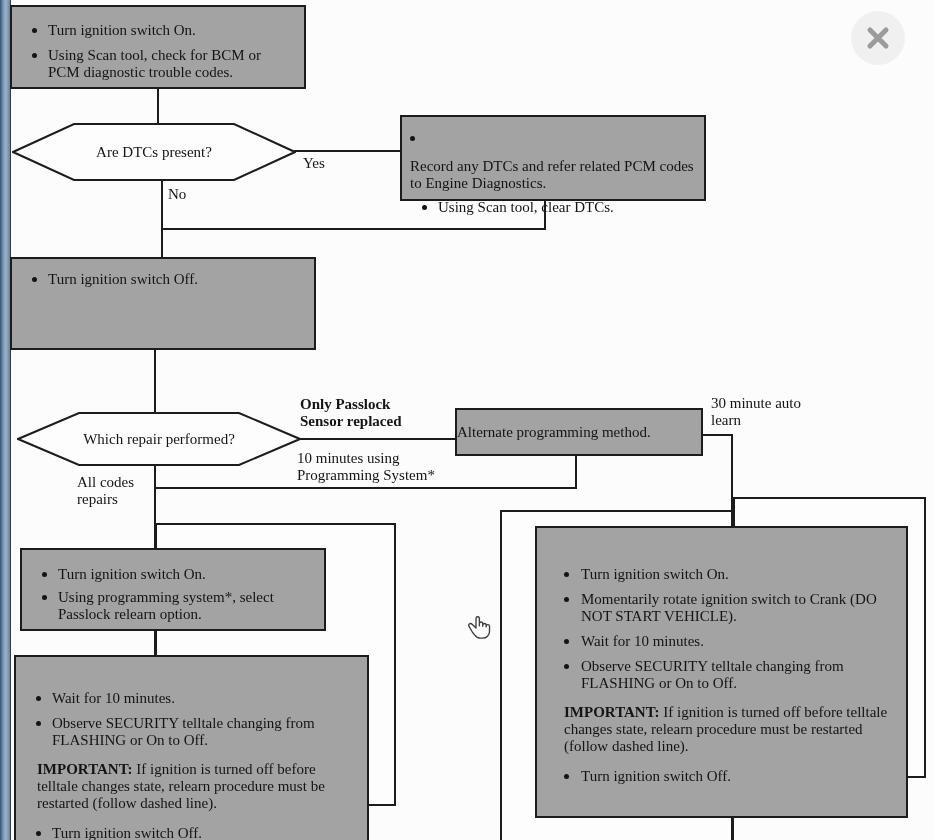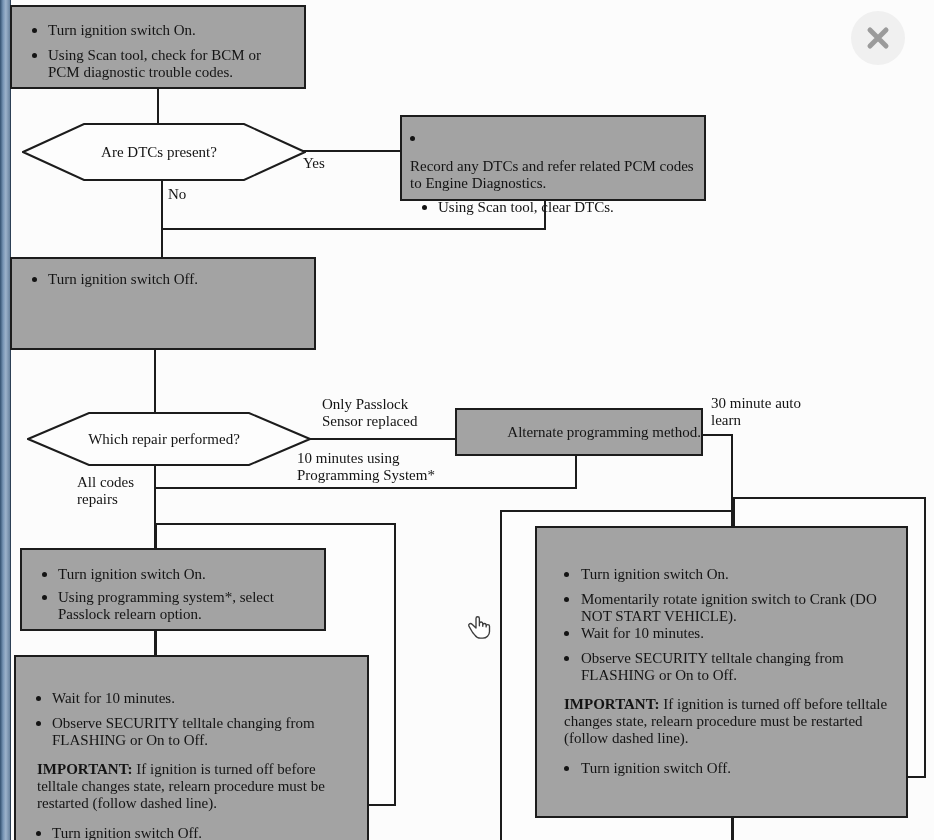--- a/index.html
+++ b/index.html
@@ -16,21 +16,21 @@
   .bdot{flex:0 0 28px;}
   .bdot::before{content:"";display:block;width:5px;height:5px;border-radius:50%;background:#141414;margin:6px auto 0;}
   .btxt{flex:1;padding-right:8px;}
   .imp{margin:13px;}
   .imp b{font-weight:bold;}
   
   .shadow{position:absolute;background:#fdfdfd;border:2px solid #1c1c1c;box-sizing:border-box;}
   
   .ln{position:absolute;background:#1c1c1c;}
   
-  .hexwrap{position:absolute;padding-left:10px;}
+  .hexwrap{position:absolute;}
   .hexwrap svg{display:block;}
   .hexlbl{position:absolute;left:0;top:0;right:0;bottom:0;display:flex;align-items:center;
           justify-content:center;font-size:15px;}
   
   .flabel{position:absolute;font-size:15px;line-height:17px;}
   
   #closebtn{position:absolute;left:851px;top:11px;width:54px;height:54px;border-radius:50%;
             background:#f0f0f0;display:flex;align-items:center;justify-content:center;cursor:pointer;}
   
   #cursor{position:absolute;left:467px;top:612px;}
@@ -98,25 +98,25 @@
       <span class="btxt">Turn ignition switch Off.</span>
     </div>
   </div>
 
   <div class="hexwrap" style="left:17px;top:412px;width:284px;height:54px;">
     <svg width="284" height="54">
       <polygon points="62,1 222,1 283,27 222,53 62,53 1,27" fill="#fdfdfd" stroke="#1c1c1c" stroke-width="2"></polygon>
     </svg>
     <div class="hexlbl">Which repair performed?</div>
   </div>
-  <div class="flabel" style="left:322px;top:396px;width:125px;">Only Passlock Sensor replaced</div>
+  <div class="flabel" style="left:300px;top:396px;width:125px;font-weight:bold;">Only Passlock Sensor replaced</div>
   <div class="flabel" style="left:297px;top:450px;width:185px;">10 minutes using Programming System*</div>
   <div class="flabel" style="left:77px;top:474px;width:80px;">All codes repairs</div>
 
-  <div class="pbox" style="left:455px;top:408px;width:248px;height:48px;display:flex;align-items:center;justify-content:flex-end;">
+  <div class="pbox" style="left:455px;top:408px;width:248px;height:48px;display:flex;align-items:center;justify-content:flex-start;">
     <span>Alternate programming method.</span>
   </div>
   <div class="flabel" style="left:711px;top:395px;width:90px;">30 minute auto learn</div>
 
   <div class="pbox" style="left:20px;top:548px;width:306px;height:83px;padding:16px 0 0 8px;">
     <div class="brow" style="margin-bottom:6px;">
       <span class="bdot"></span>
       <span class="btxt">Turn ignition switch On.</span>
     </div>
     <div class="brow">
@@ -141,21 +141,21 @@
       <span class="bdot"></span>
       <span class="btxt">Turn ignition switch Off.</span>
     </div>
   </div>
 
   <div class="pbox" style="left:535px;top:526px;width:373px;height:292px;padding:38px 0 0 14px;">
     <div class="brow" style="margin-bottom:8px;">
       <span class="bdot" style="flex-basis:30px;"></span>
       <span class="btxt">Turn ignition switch On.</span>
     </div>
-    <div class="brow" style="">
+    <div class="brow" style="margin-bottom:8px;">
       <span class="bdot" style="flex-basis:30px;"></span>
       <span class="btxt">Momentarily rotate ignition switch to Crank (DO NOT START VEHICLE).</span>
     </div>
     <div class="brow" style="margin-bottom:8px;">
       <span class="bdot" style="flex-basis:30px;"></span>
       <span class="btxt">Wait for 10 minutes.</span>
     </div>
     <div class="brow">
       <span class="bdot" style="flex-basis:30px;"></span>
       <span class="btxt">Observe SECURITY telltale changing from FLASHING or On to Off.</span>

